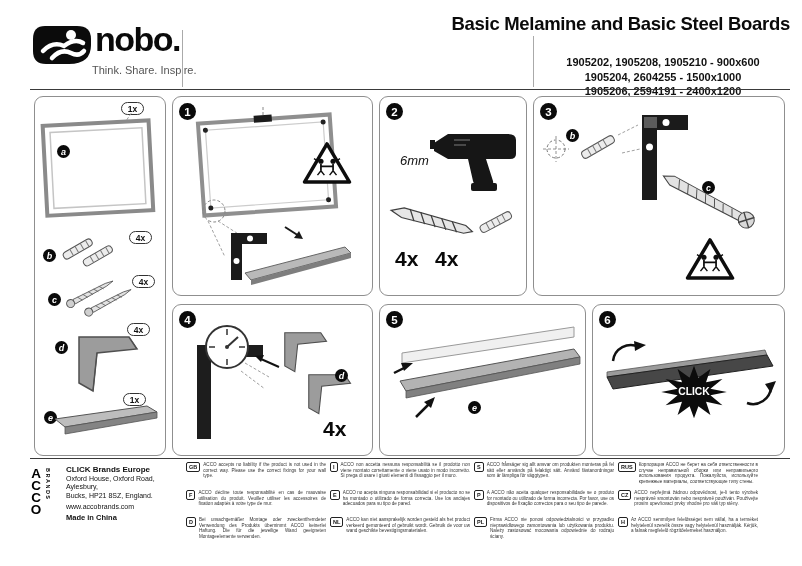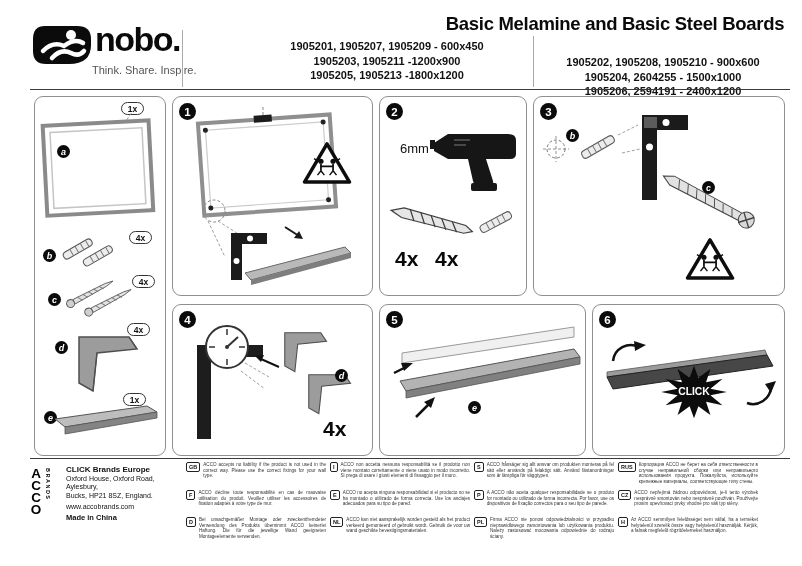--- a/index.html
+++ b/index.html
@@ -4,21 +4,21 @@
 <style>
   * { margin:0; padding:0; box-sizing:border-box; }
   html,body { background:#ffffff; }
   body { font-family:"Liberation Sans", sans-serif; color:#111; }
   .page { position:relative; width:802px; height:566px; background:#fff; overflow:hidden;padding-left:8px; }
   .abs { position:absolute; }
 
   
   .brand-text { position:absolute; left:95px; top:20px; font-size:34px; font-weight:bold; letter-spacing:-1.5px; color:#0a0a0a; }
   .tagline { position:absolute; left:92px; top:64px; font-size:11px; color:#555; }
-  .title { position:absolute; left:440px; top:13px; width:350px; text-align:center; font-size:18.5px; font-weight:bold; color:#0a0a0a; letter-spacing:-0.3px; }
+  .title { position:absolute; left:440px; top:13px; width:350px; text-align:right; font-size:18.5px; font-weight:bold; color:#0a0a0a; letter-spacing:-0.3px; }
   .codes { position:absolute; top:39px; font-size:11px; font-weight:bold; line-height:14.5px; text-align:center; color:#111; }
   .codes.left { left:272px; width:230px; }
   .codes.right { left:538px; width:250px;margin-top:16px; }
   .vdiv { position:absolute; width:1px; background:#aaa; }
   .hrule { position:absolute; left:30px; width:760px; height:1px; background:#3a3a3a; }
 
   
   .panel { position:absolute; border:1.5px solid #8f8f8f; border-radius:9px; background:#fff; }
   .badge { position:absolute; width:17px; height:17px; border-radius:50%; background:#0a0a0a; color:#fff; font-size:11.5px; font-weight:bold; display:flex; align-items:center; justify-content:center; }
   .plabel { position:absolute; width:13px; height:13px; border-radius:50%; background:#0a0a0a; color:#fff; font-size:9px; font-weight:bold; font-style:italic; display:flex; align-items:center; justify-content:center; }
@@ -49,25 +49,20 @@
     <circle cx="40" cy="11" r="5" fill="#fff"></circle>
     <path d="M12 27 Q22 17 33 22 Q44 14 52 19" stroke="#fff" stroke-width="4.5" fill="none" stroke-linecap="round"></path>
     <path d="M21 34 Q30 24 40 29 Q48 33 53 27" stroke="#fff" stroke-width="4.5" fill="none" stroke-linecap="round"></path>
   </svg>
   <div class="brand-text">nobo.</div>
   <div class="tagline">Think. Share. Inspire.</div>
   <div class="vdiv" style="left:182px; top:30px; height:57px;"></div>
   <div class="vdiv" style="left:533px; top:36px; height:51px;"></div>
 
   <h1 class="title">Basic Melamine and Basic Steel Boards</h1>
-  <div class="codes left">
-    <div>1905201, 1905207, 1905209 - 600x450</div>
-    <div>1905203, 1905211 -1200x900</div>
-    <div>1905205, 1905213 -1800x1200</div>
-  </div>
   <div class="codes right">
     <div>1905202, 1905208, 1905210 - 900x600</div>
     <div>1905204, 2604255 - 1500x1000</div>
     <div>1905206, 2594191 - 2400x1200</div>
   </div>
   <div class="hrule" style="top:89px;"></div>
 
   <section class="panel" style="left:34px; top:96px; width:132px; height:360px;">
     <div class="qty" style="left:86px; top:5px;">1x</div>
     <svg class="abs" style="left:2px; top:14px;" width="124" height="116" viewBox="0 0 124 116">
@@ -160,21 +155,21 @@
   </section>
 
   <section class="panel" style="left:379px; top:96px; width:148px; height:200px;">
     <div class="badge" style="left:6px; top:6px;">2</div>
     <svg class="abs" style="left:50px; top:16px;" width="92" height="80" viewBox="0 0 92 80">
       <path d="M4 30 L18 21 H78 Q86 21 86 27 V41 Q86 46 80 46 H56 L63 68 Q64 72 60 72 H47 Q44 72 43 68 L38 46 H18 L4 38 Z" fill="#161616"></path>
       <rect x="41" y="70" width="26" height="8" rx="2" fill="#161616"></rect>
       <rect x="0" y="27" width="5" height="9" fill="#161616"></rect>
       <path d="M24 27 h16 M24 32 h12" stroke="#5a5a5a" stroke-width="1.5"></path>
     </svg>
-    <div class="drillsize" style="left:20px; top:44px;">6mm</div>
+    <div class="drillsize" style="left:20px; top:56px;font-style:italic;">6mm</div>
     <svg class="abs" style="left:6px; top:96px;" width="92" height="54" viewBox="0 0 92 54">
       <g transform="rotate(16 46 27)">
         <polygon points="4,29 16,23 80,23 88,27 80,31 16,33" fill="#e6e6e6" stroke="#3f3f3f" stroke-width="1.2"></polygon>
         <path d="M22 22.5 l7 10.5 M33 22.5 l7 10.5 M44 23 l7 10 M55 23 l7 9.5 M66 23 l7 9" stroke="#3f3f3f" stroke-width="1.3"></path>
       </g>
     </svg>
     <svg class="abs" style="left:94px; top:104px;" width="48" height="42" viewBox="0 0 48 42">
       <g transform="rotate(-28 24 21)">
         <rect x="5" y="16" width="34" height="8" rx="3.5" fill="#ececec" stroke="#555"></rect>
         <path d="M13 16 v8 M19 16 v8 M25 16 v8 M31 16 v8" stroke="#777" stroke-width="1"></path>

